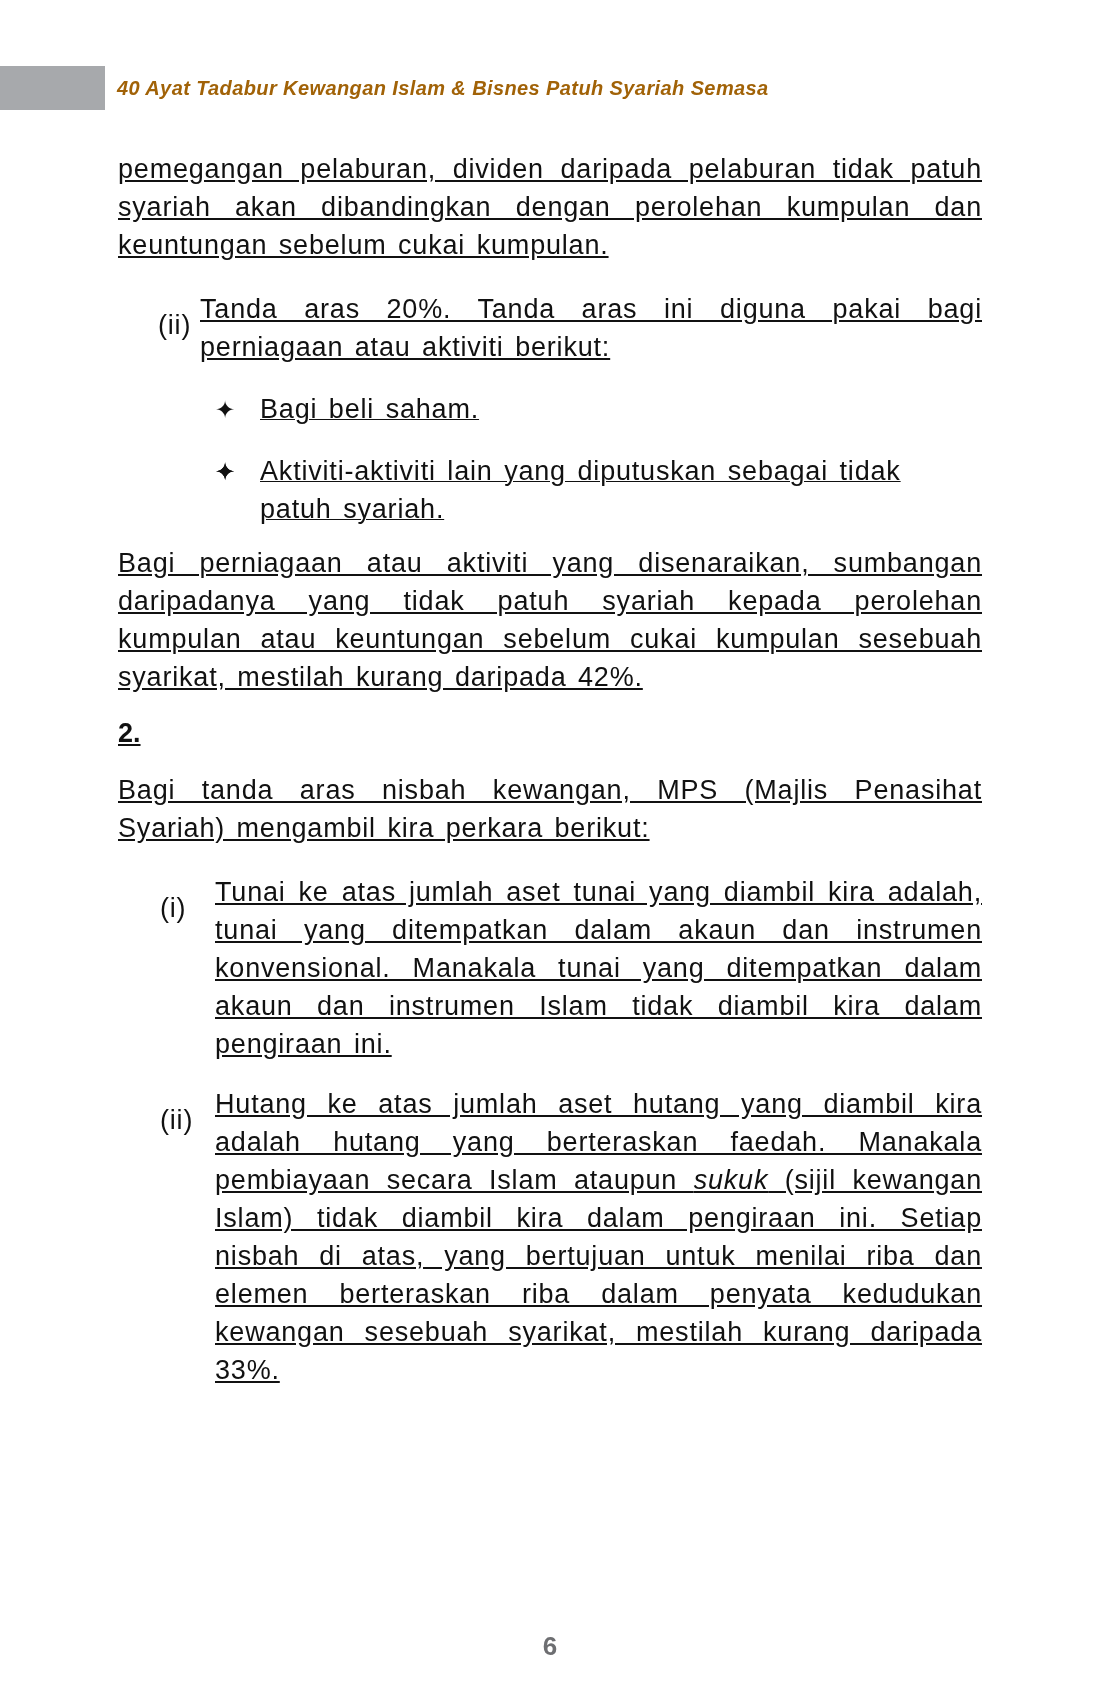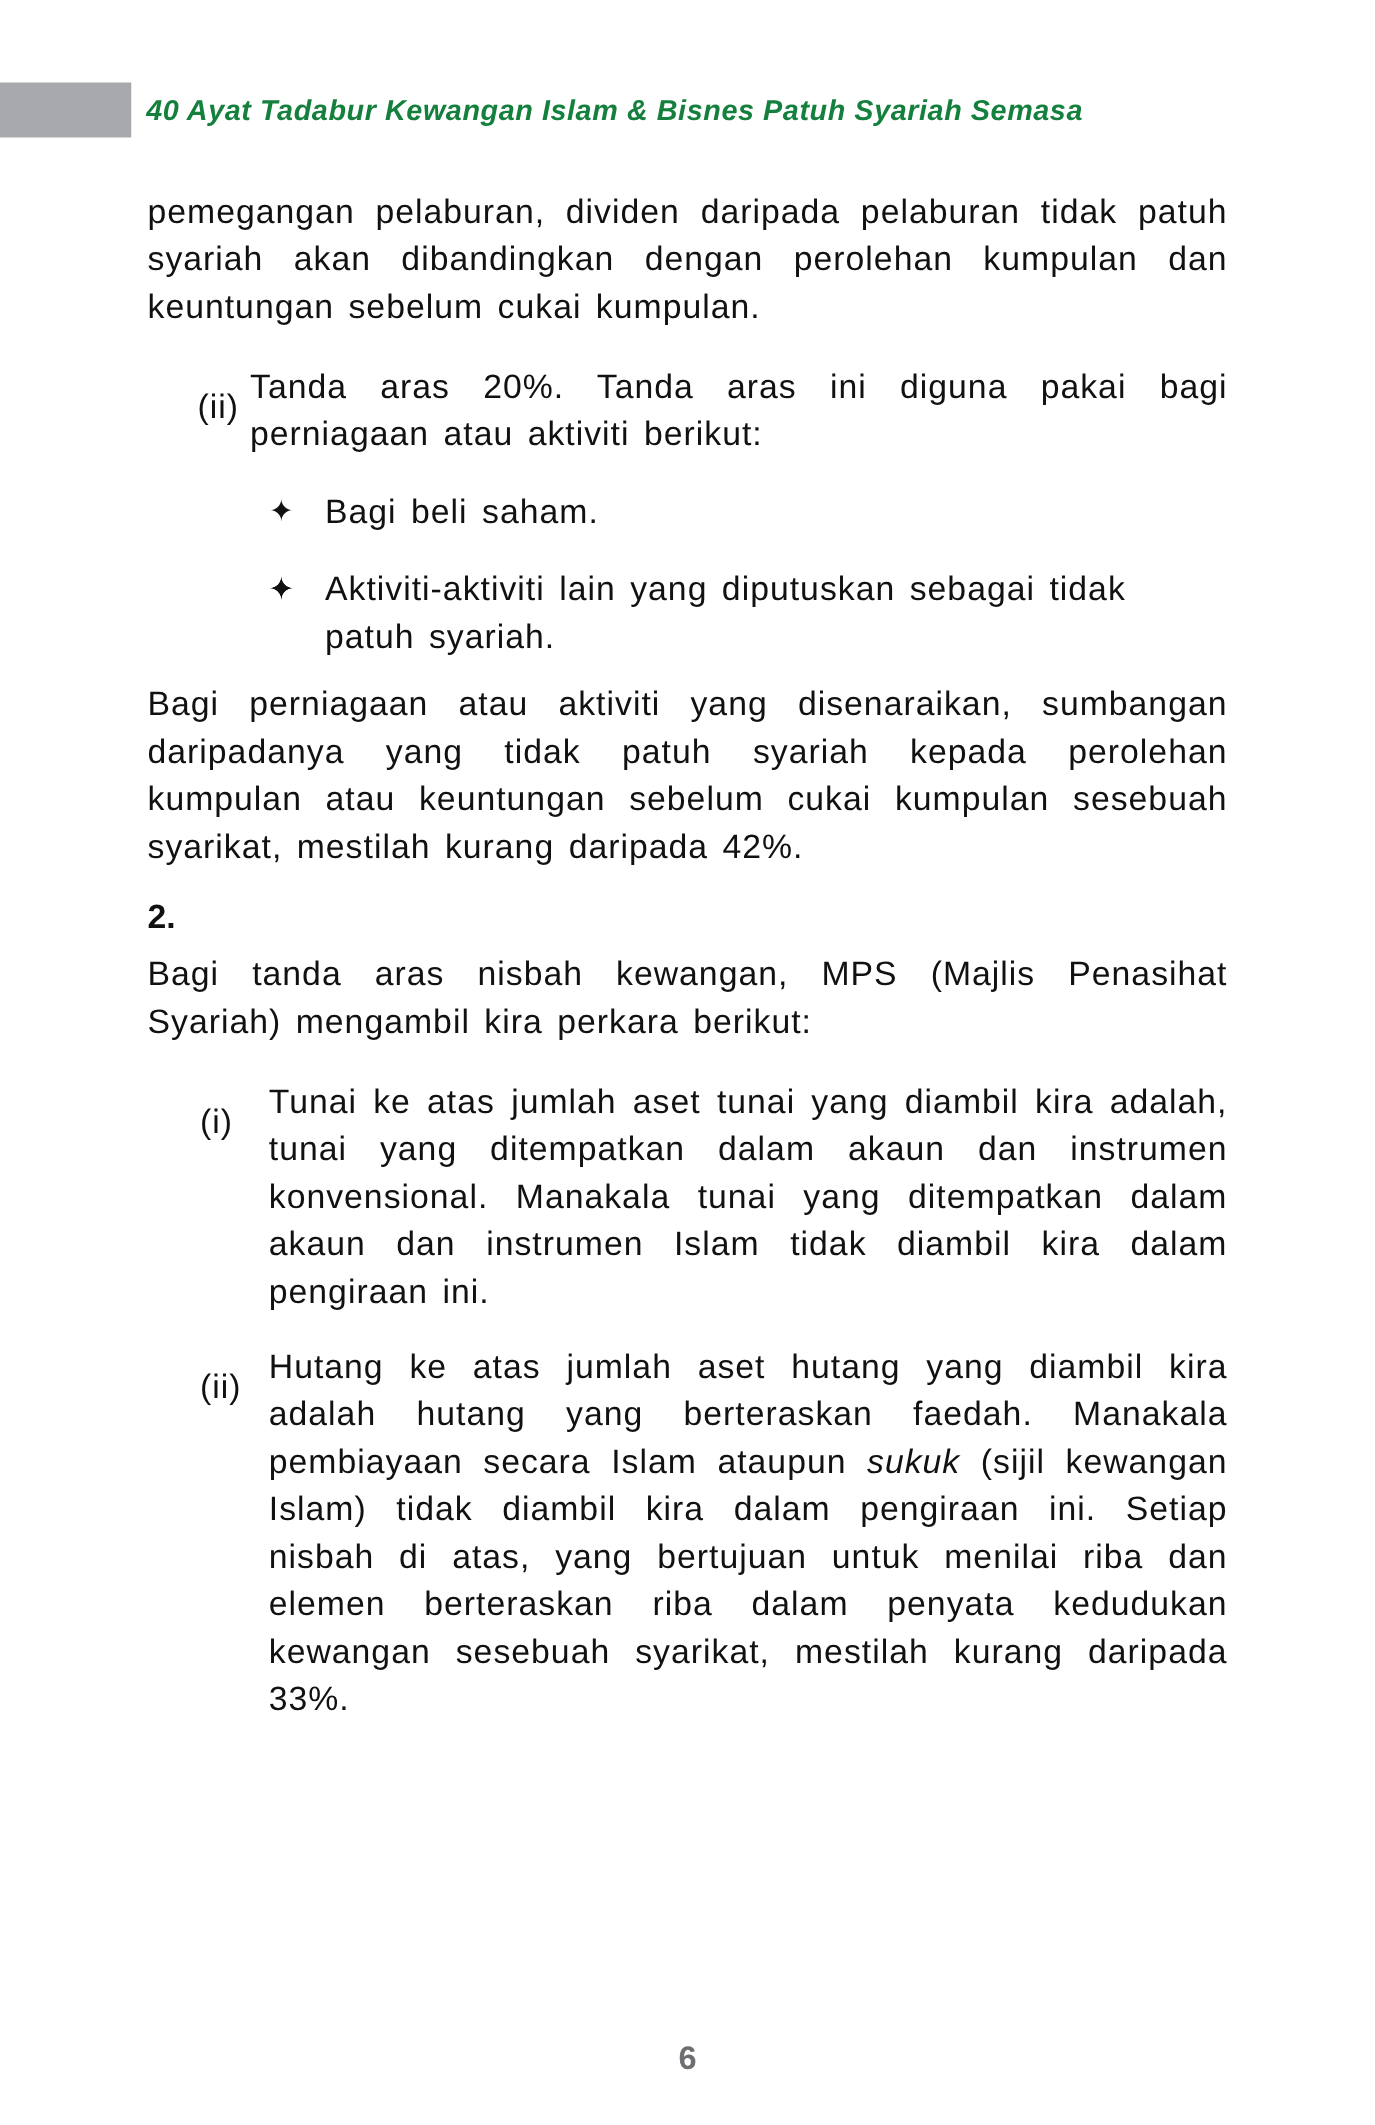--- a/index.html
+++ b/index.html
@@ -24,42 +24,43 @@
     height: 44px;
   }
   .header-bar {
     width: 105px;
     height: 44px;
     background: #a7a9ac;
     flex: 0 0 auto;
   }
   .header-title {
     margin-left: 12px;
-    font-size: 23px;
+    font-size: 20px;
     font-weight: bold;
     font-style: italic;
-    color: #15803d;
+    color: #a16207;
     letter-spacing: 0.02em;
     white-space: nowrap;
   }
   
   .content {
     padding: 0 118px;
+    text-decoration: underline;
   }
   .para, .num-text, .bullet-text {
     font-size: 27px;
     line-height: 38px;
     text-align: justify;
     letter-spacing: 0.03em;
     word-spacing: 0.12em;
     margin: 0;
   }
   .para-first { margin-top: 40px; }
   .para-after-bullets { margin-top: 16px; }
-  .para-after-heading { margin-top: 8px; }
+  .para-after-heading { margin-top: 19px; }
 
   .num-list {
     position: relative;
     margin-top: 26px;
   }
   .num-list .marker {
     position: absolute;
     top: 16px;
     font-size: 27px;
     line-height: 38px;

